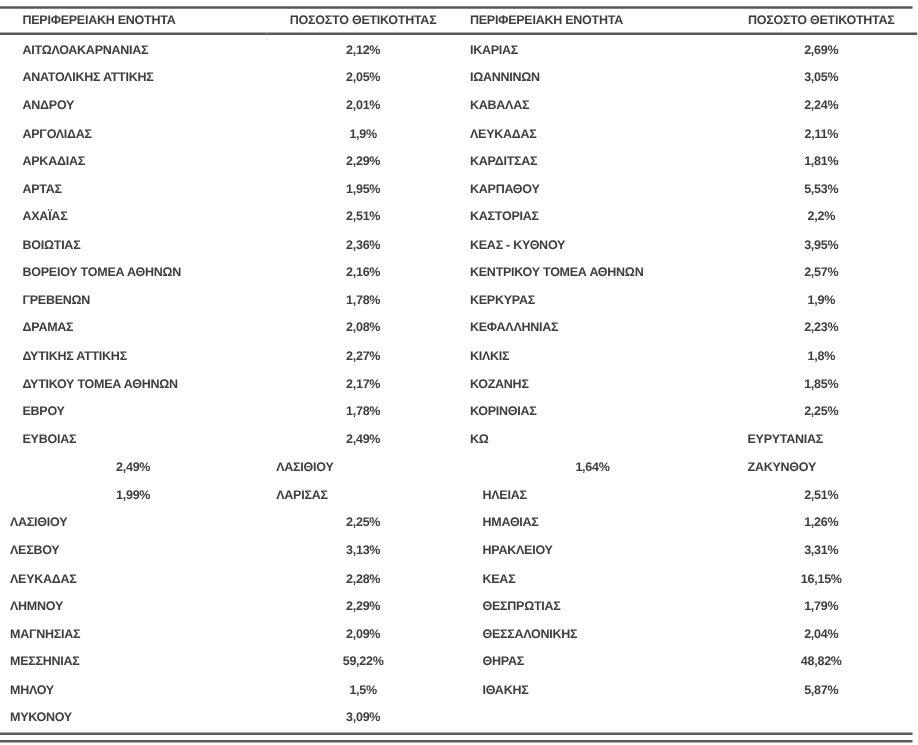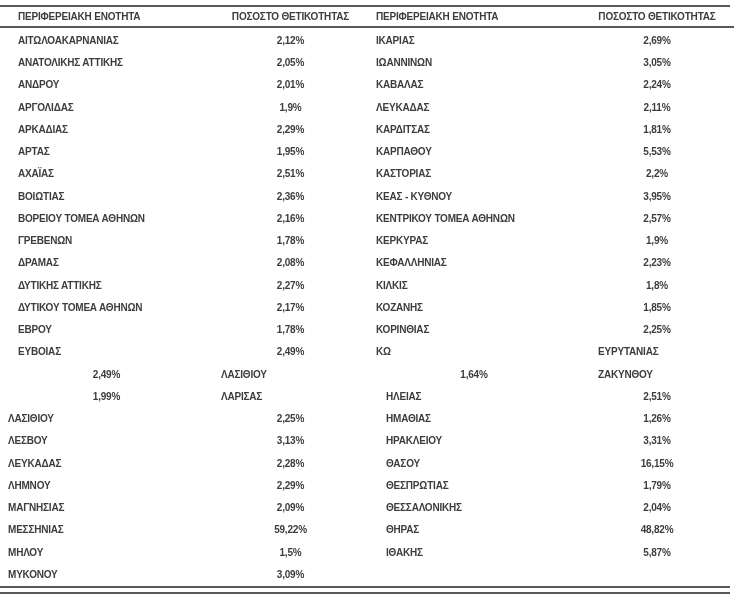--- a/index.html
+++ b/index.html
@@ -128,21 +128,21 @@
       <div class="cell name-r">ΛΑΣΙΘΙΟΥ</div>
       <div class="cell rate">2,25%</div>
       <div class="cell name-l">ΗΜΑΘΙΑΣ</div>
       <div class="cell rate">1,26%</div>
       <div class="cell name-r">ΛΕΣΒΟΥ</div>
       <div class="cell rate">3,13%</div>
       <div class="cell name-l">ΗΡΑΚΛΕΙΟΥ</div>
       <div class="cell rate">3,31%</div>
       <div class="cell name-r">ΛΕΥΚΑΔΑΣ</div>
       <div class="cell rate">2,28%</div>
-      <div class="cell name-l">ΘΑΣΟΥ</div>
+      <div class="cell name-l">ΚΕΑΣ</div>
       <div class="cell rate">16,15%</div>
       <div class="cell name-r">ΛΗΜΝΟΥ</div>
       <div class="cell rate">2,29%</div>
       <div class="cell name-l">ΘΕΣΠΡΩΤΙΑΣ</div>
       <div class="cell rate">1,79%</div>
       <div class="cell name-r">ΜΑΓΝΗΣΙΑΣ</div>
       <div class="cell rate">2,09%</div>
       <div class="cell name-l">ΘΕΣΣΑΛΟΝΙΚΗΣ</div>
       <div class="cell rate">2,04%</div>
       <div class="cell name-r">ΜΕΣΣΗΝΙΑΣ</div>

